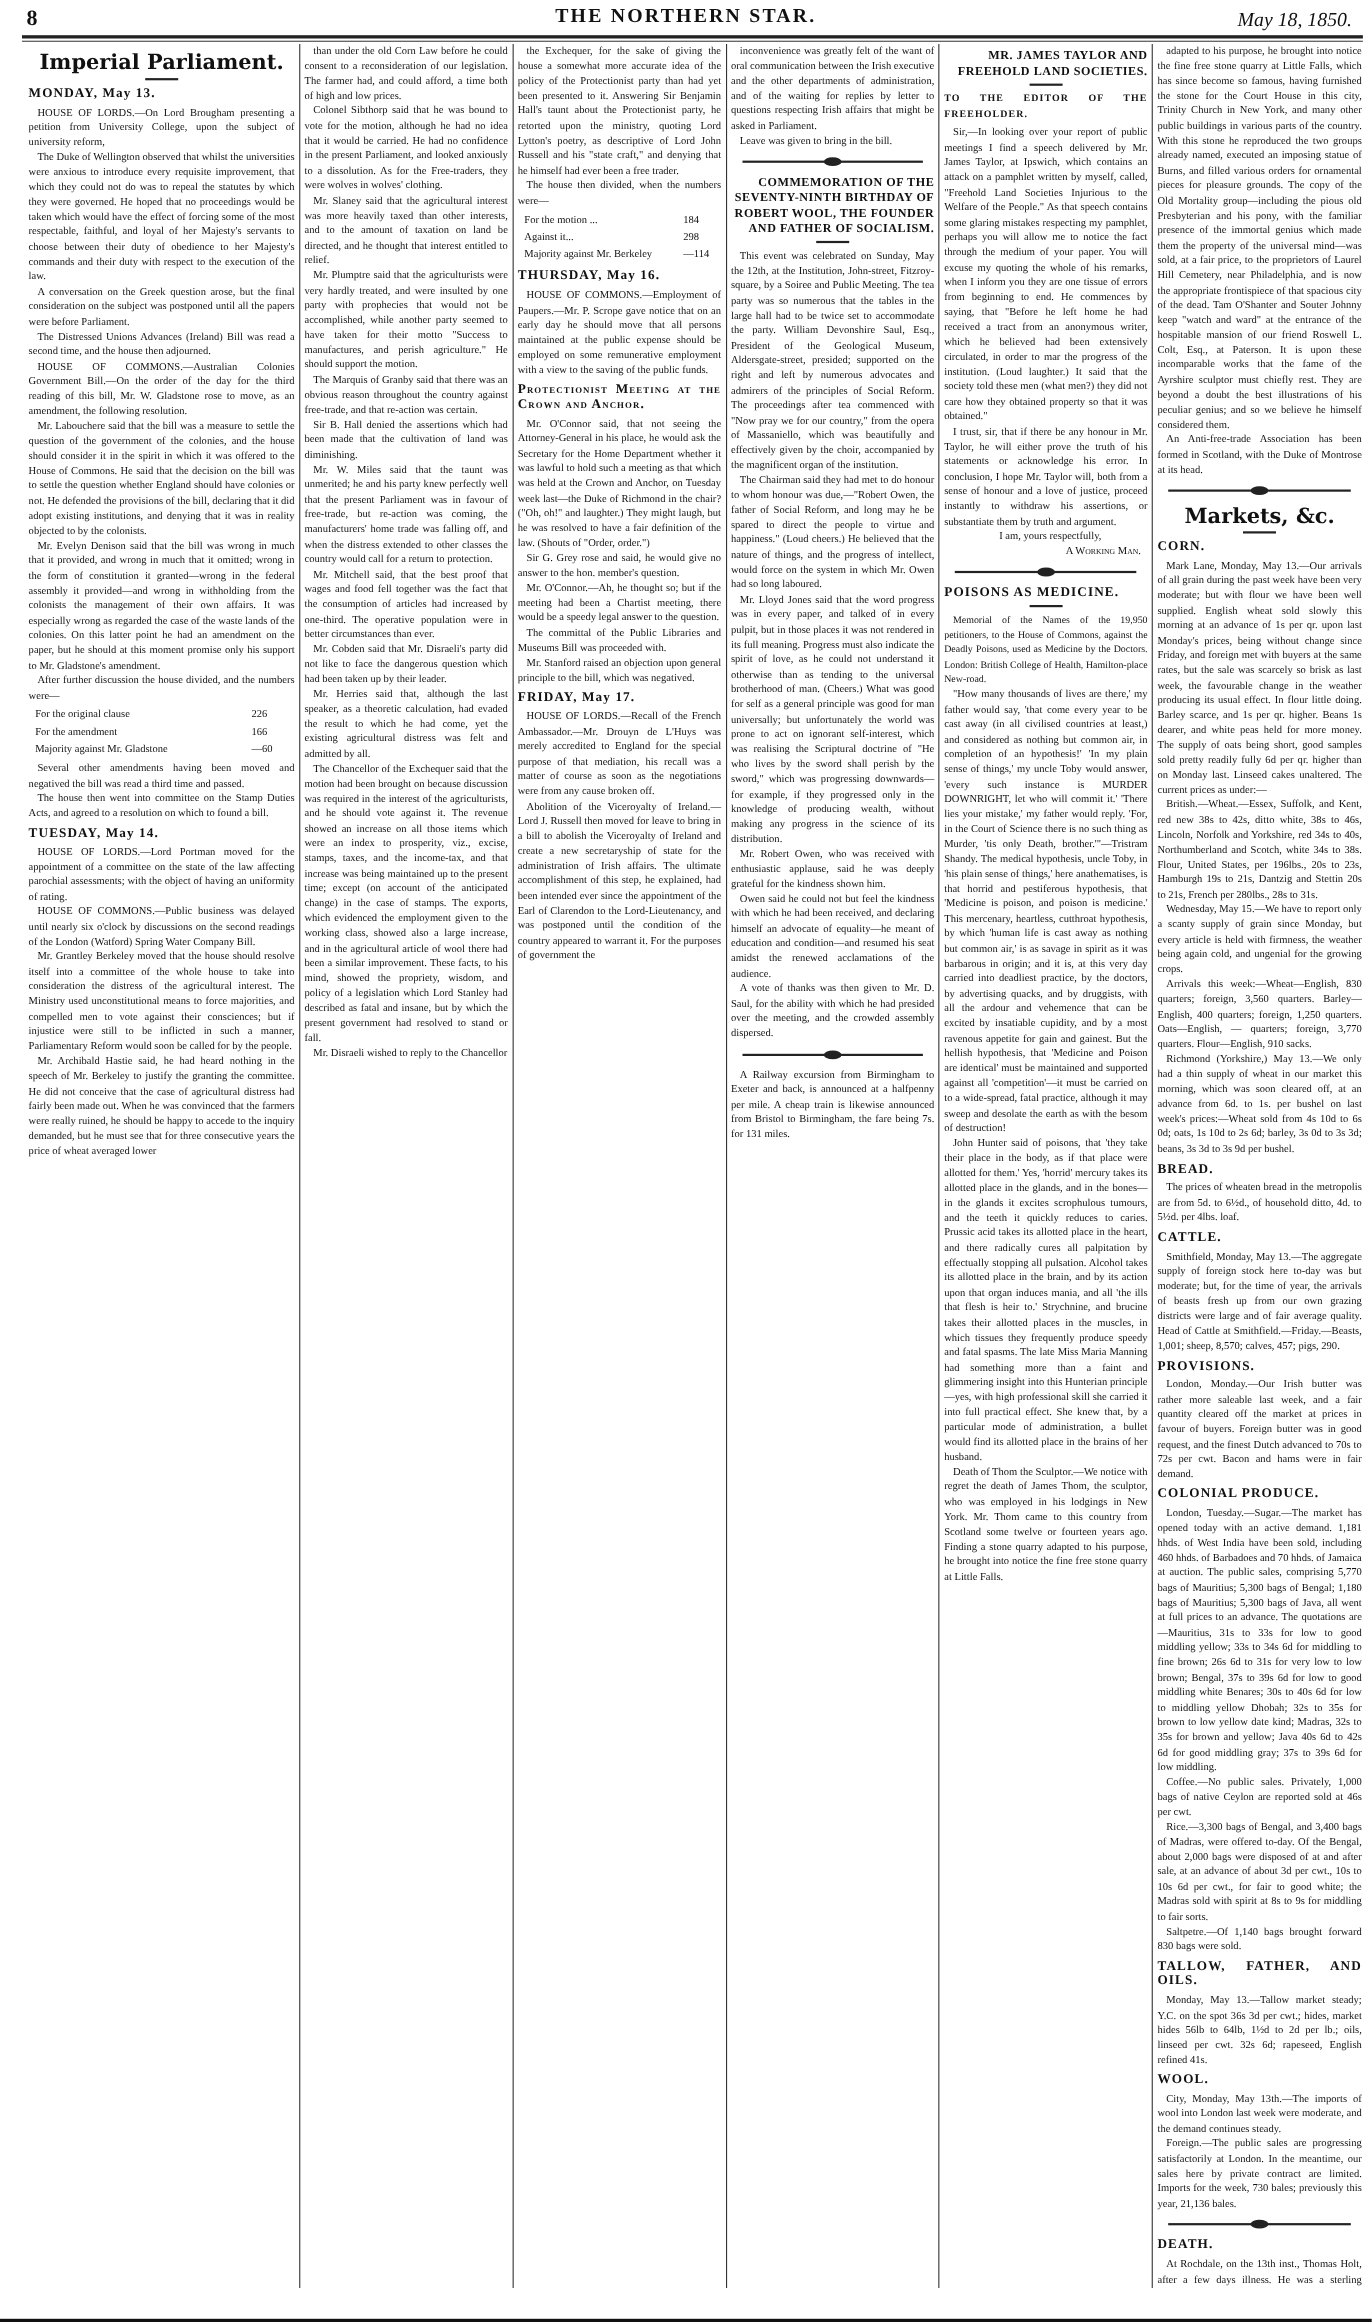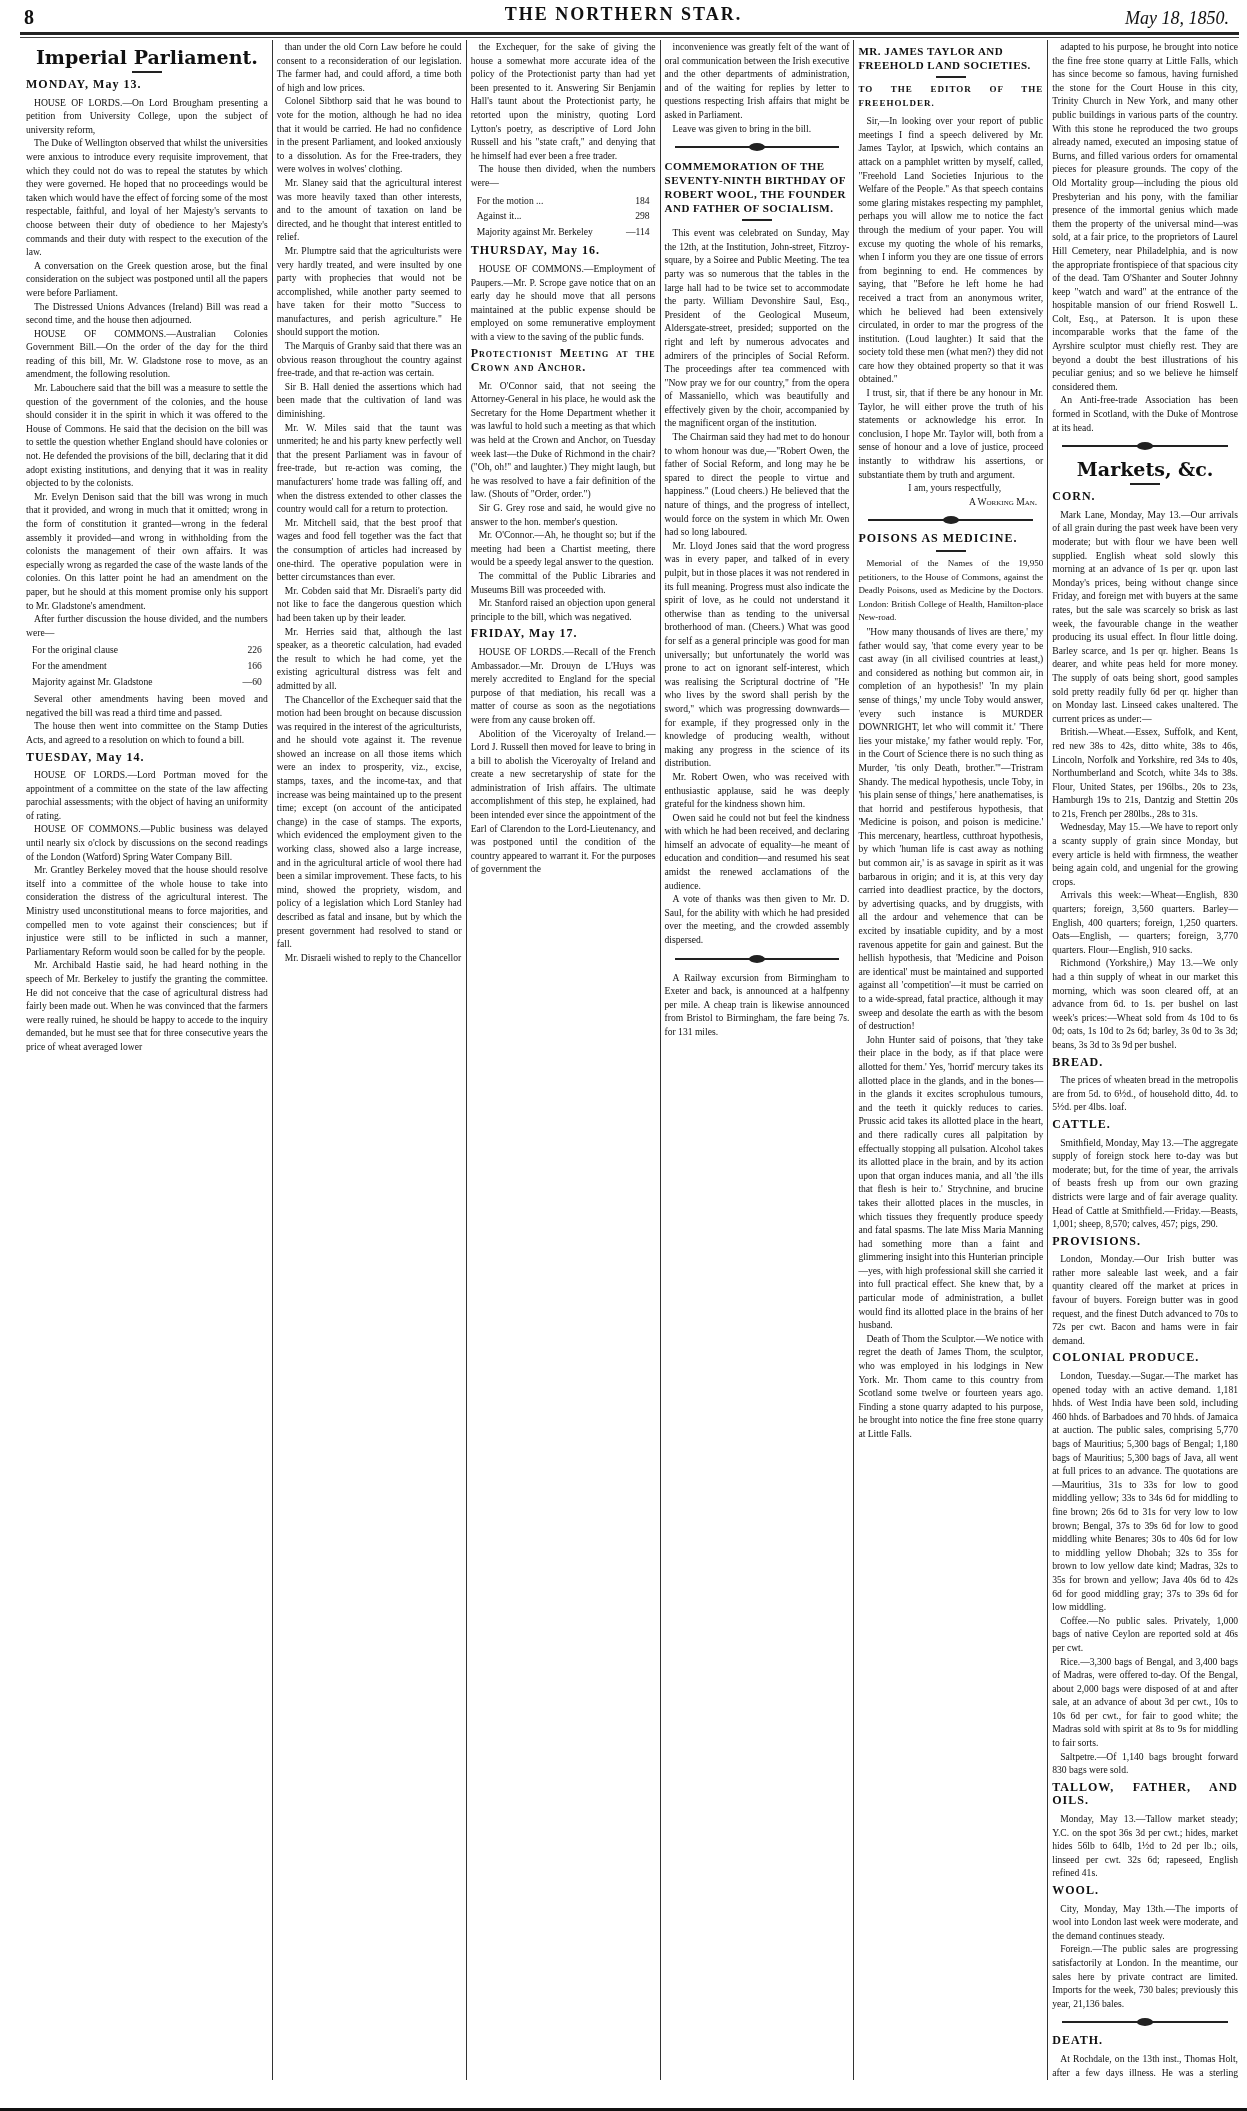--- a/index.html
+++ b/index.html
@@ -9,30 +9,30 @@
   .paper-title { position: absolute; left: 0; right: 0; top: 4px; text-align: center; font-size: 18px; letter-spacing: 2px; font-weight: bold; }
   .issue-date { position: absolute; right: 18px; top: 8px; font-size: 18px; font-style: italic; }
   .rule-top { position: absolute; left: 20px; right: 8px; top: 32px; height: 3px; background: #222; }
   .rule-top2 { position: absolute; left: 20px; right: 8px; top: 37px; height: 1px; background: #444; }
   .columns { position: absolute; left: 22px; top: 40px; width: 1220px; height: 2040px; display: flex; }
   .col { width: 207px; padding: 0 4px; box-sizing: border-box; border-right: 1px solid #333; overflow: hidden; font-size: 9.6px; line-height: 13.6px; text-align: justify; height: 100%; }
   .col:first-child { width: 268px; }
   .col:last-child { border-right: none; }
   .col p { margin: 0; text-indent: 8px; }
   .head-bl { text-align: center; font-family: "DejaVu Serif", serif; font-weight: bold; font-size: 19px; margin: 6px 0 2px; line-height: 22px; }
-  .head-caps { text-align: left; font-weight: bold; font-size: 11px; letter-spacing: 0.5px; line-height: 14px; margin: 4px 0; }
+  .head-caps { text-align: right; font-weight: bold; font-size: 11px; letter-spacing: 0.5px; line-height: 14px; margin: 4px 0; }
   .head-sub { font-size: 12px; font-weight: bold; letter-spacing: 1px; margin: 4px 0; }
   .smallcaps { font-variant: small-caps; }
   .short-rule { width: 30px; height: 2px; background: #222; margin: 3px auto 5px; }
   .dec-rule { height: 8px; margin: 8px 10px; position: relative; }
   .dec-rule:before { content: ""; position: absolute; left: 0; right: 0; top: 3px; height: 2px; background: #222; }
   .dec-rule:after { content: ""; position: absolute; left: 45%; width: 10%; top: 0; height: 8px; background: #222; border-radius: 50%; }
   .vote-table { width: 100%; font-size: 9.6px; margin: 2px 0; }
   .vote-table td { padding: 0 4px; }
-  .vote-table td.n { text-align: right; }
+  .vote-table td.n { text-align: left; }
   .signoff { text-align: right; font-variant: small-caps; padding-right: 6px; }
   .bottom-rule { position: absolute; left: 0; right: 0; bottom: 0; height: 3px; background: #111; }
 </style>
 </head>
 <body>
 
 <div class="masthead">
   <span class="page-num">8</span>
   <div class="paper-title">THE NORTHERN STAR.</div>
   <span class="issue-date">May 18, 1850.</span>

